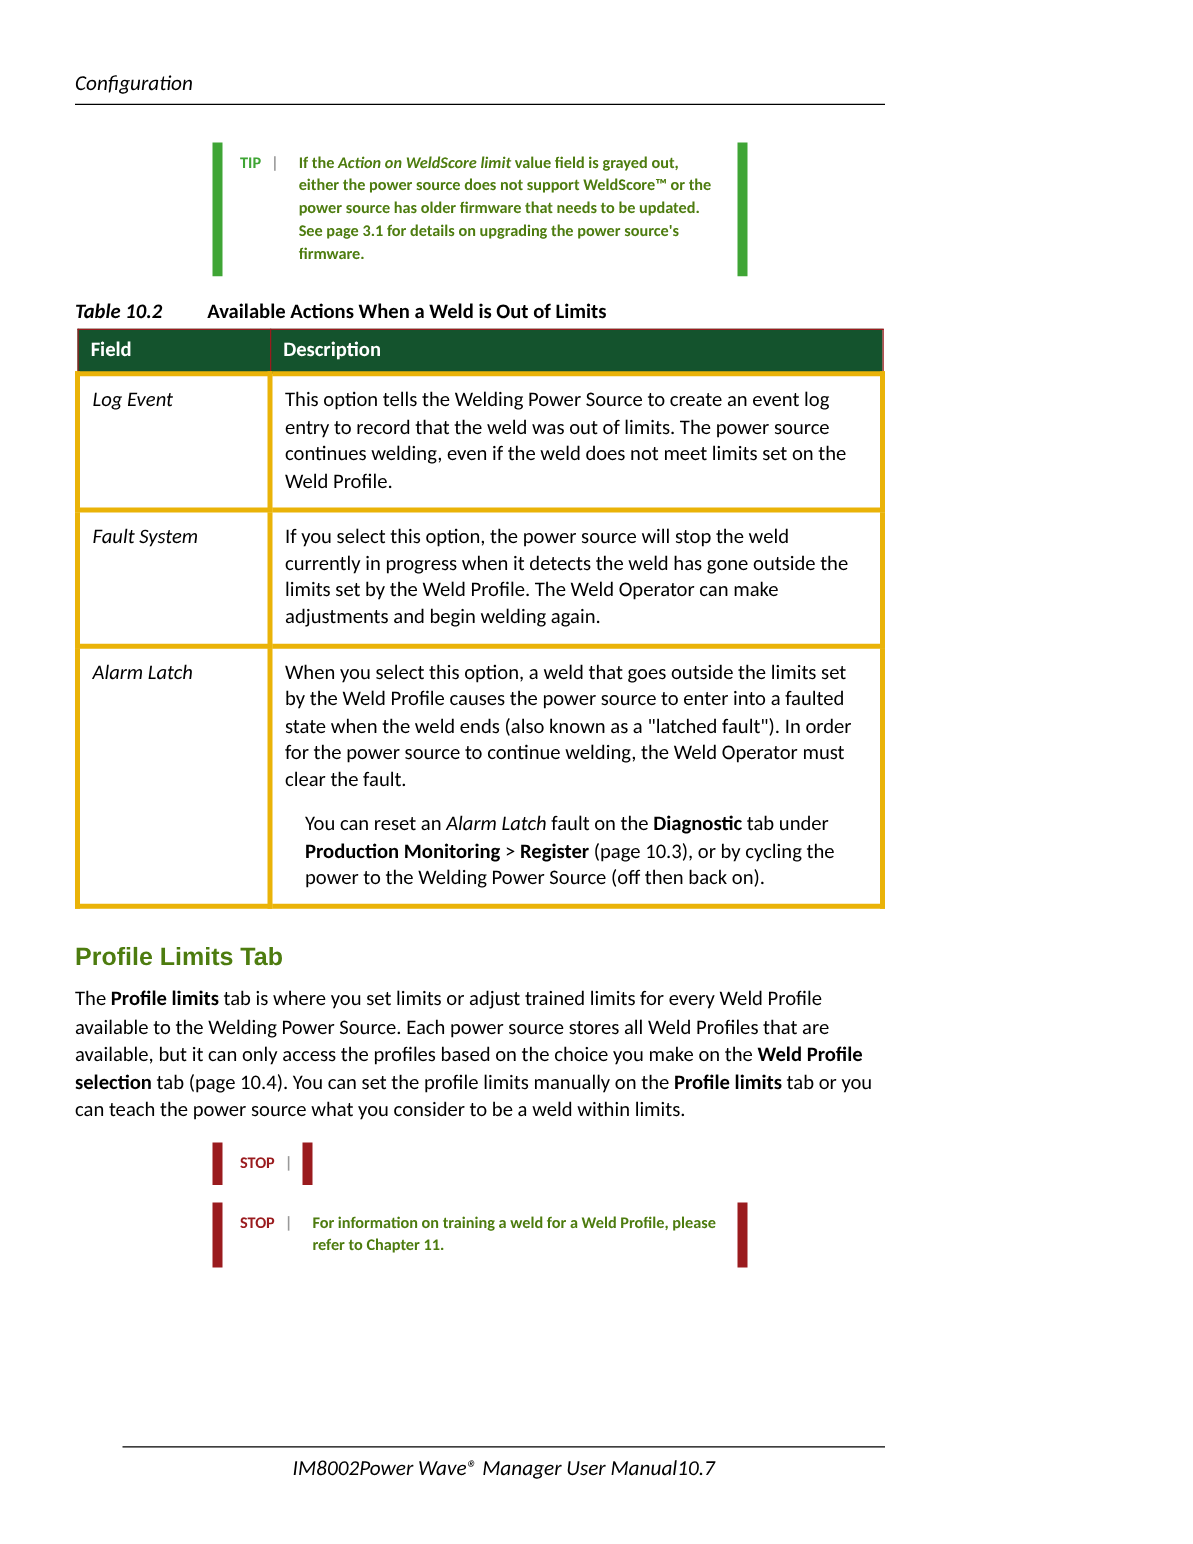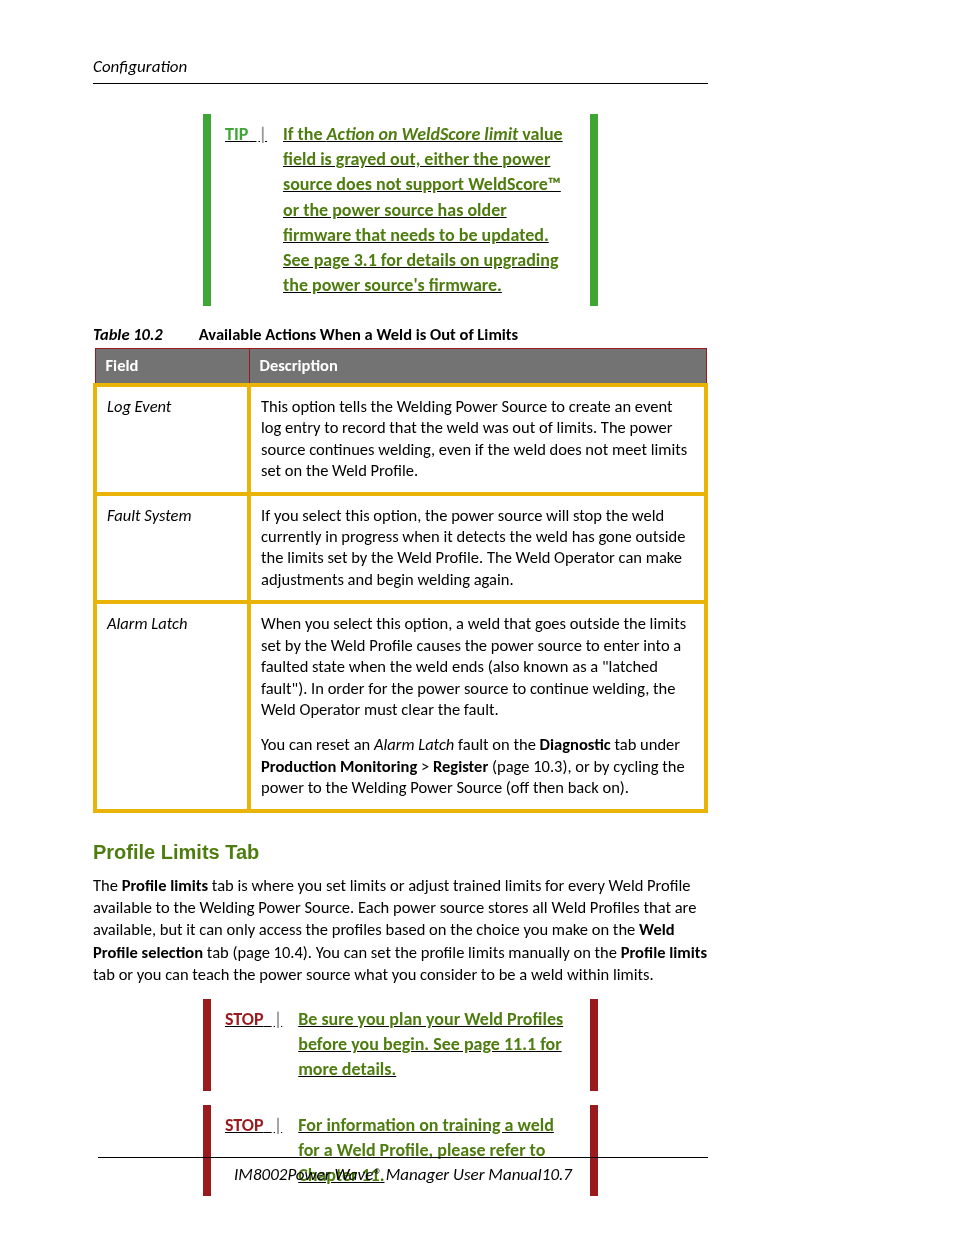--- a/index.html
+++ b/index.html
@@ -6,41 +6,40 @@
     margin: 0;
     padding: 0;
     background: #fff;
     font-family: Calibri, "Segoe UI", Arial, sans-serif;
     color: #000;
   }
   .page {
     width: 806px;
     height: 1235px;
     box-sizing: border-box;
-    padding: 56px 98px 50px 93px;
+    padding: 56px 98px 50px 60px;
     position: relative;
   }
   .running-head {
     display: flex;
     justify-content: space-between;
     font-style: italic;
     font-size: 17px;
     border-bottom: 1px solid #000;
     padding-bottom: 6px;
     margin-bottom: 30px;
   }
   .callout {
     margin-left: 110px;
     margin-right: 110px;
     display: flex;
     align-items: stretch;
     font-weight: 700;
-    font-size: 18px;
+    font-size: 13px;
     line-height: 1.4;
-    text-decoration: underline;
   }
   .callout .bar-left, .callout .bar-right {
     width: 8px;
     flex: 0 0 8px;
   }
   .callout-tip .bar-left, .callout-tip .bar-right { background: #3fa535; }
   .callout-stop .bar-left, .callout-stop .bar-right { background: #9a1b1e; }
   .callout .label {
     padding: 8px 8px 8px 14px;
     white-space: nowrap;
@@ -59,35 +58,35 @@
     margin: 18px 0 4px 0;
   }
   .table-caption .num { margin-right: 36px; font-style: italic; }
   table.data {
     width: 100%;
     border-collapse: collapse;
     font-size: 16.5px;
     line-height: 1.3;
   }
   table.data th {
-    background: #737373;
+    background: #14532d;
     color: #fff;
     text-align: left;
     font-weight: 700;
     padding: 6px 10px;
     border: 1px solid #9a1b1e;
   }
   table.data th:first-child { width: 133px; }
   table.data td {
     border: 4px solid #eab308;
     padding: 9px 10px 10px 10px;
     vertical-align: top;
   }
   table.data td.fieldcell { font-style: italic; }
-  table.data td .para2 { margin-top: 14px; }
+  table.data td .para2 { margin-top: 14px; margin-left: 16px; }
   h3.section {
     color: #4d7c0f;
     font-family: Arial, sans-serif;
     font-weight: 700;
     font-size: 20px;
     margin: 28px 0 10px 0;
   }
   p.body {
     font-size: 16.5px;
     line-height: 1.35;
@@ -164,21 +163,20 @@
   <p class="body">
     <span>The </span><span style="font-weight:700">Profile limits</span><span> tab is where you set limits or adjust trained limits for every Weld Profile available to the Welding Power Source.  Each power source stores all Weld Profiles that are available, but it can only access the profiles based on the choice you make on the </span><span style="font-weight:700">Weld Profile selection</span><span> tab (page 10.4).  You can set the profile limits manually on the </span><span style="font-weight:700">Profile limits</span><span> tab or you can teach the power source what you consider to be a weld within limits.</span>
   </p>
 
   <div class="callout callout-stop">
     <div class="bar-left"></div>
     <div class="label">
       <span>STOP</span>&nbsp;
       <span class="pipe">|</span>
     </div>
-    <div class="text">Be sure you plan your Weld Profiles before you begin.  See page 11.1 for more details.</div>
     <div class="bar-right"></div>
   </div>
 
   <div class="callout callout-stop">
     <div class="bar-left"></div>
     <div class="label">
       <span>STOP</span>&nbsp;
       <span class="pipe">|</span>
     </div>
     <div class="text">For information on training a weld for a Weld Profile, please refer to Chapter 11.</div>

